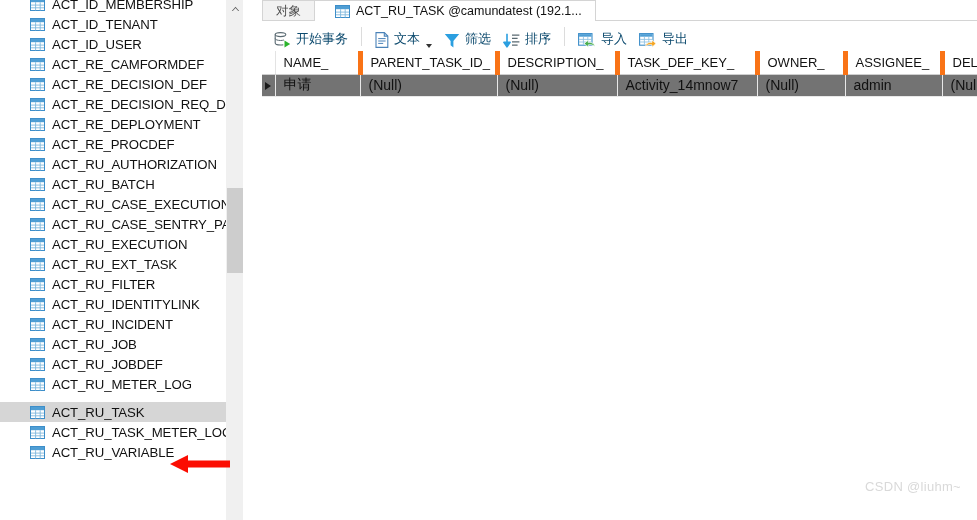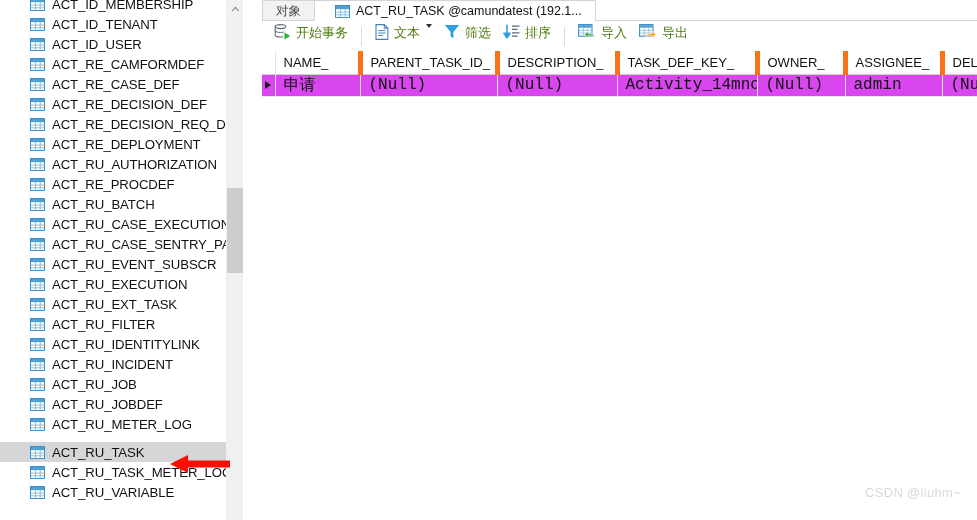--- a/index.html
+++ b/index.html
@@ -128,25 +128,25 @@
   .toolbar {
     height: 30px;
     flex: 0 0 30px;
     display: flex;
     align-items: center;
     background: #ffffff;
     padding-left: 6px;
   }
   .tb-btn {
     display: flex;
-    align-items: flex-start;
+    align-items: flex-end;
     height: 24px;
     padding: 0 6px;
     font-size: 13px;
-    color: #4d7c0f;
+    color: #0c4a6e;
     white-space: nowrap;
   }
   .tb-ico { display:flex; align-items:center; margin-right: 5px; }
   .tb-caret {
     margin-left: 6px;
     width:0; height:0;
     border-left: 3.5px solid transparent;
     border-right: 3.5px solid transparent;
     border-top: 4px solid #333;
   }
@@ -176,29 +176,28 @@
     white-space: nowrap;
     overflow: hidden;
   }
   table.datagrid th.rowhdr {
     width: 13px;
     padding: 0;
     border-right: 1px solid #e3e3e3;
   }
   table.datagrid td {
     height: 22px;
-    font-size: 16px;
+    font-size: 14px;
     color: #111111;
-    background: #d946ef;
+    background: #737373;
     border-bottom: 1px solid #e8e8e8;
     border-right: 1px solid #e8e8e8;
     padding: 0 0 0 8px;
     white-space: nowrap;
     overflow: hidden;
-    font-family: Liberation Mono, monospace;
   }
   table.datagrid td.rowmark {
     width: 13px;
     padding: 0;
     text-align: center;
     vertical-align: middle;
   }
   td.null-cell { color: #b9b9bf; }
   .row-caret {
     display:inline-block;
@@ -208,21 +207,21 @@
     border-left: 6px solid #1a1a1a;
     vertical-align: middle;
   }
 
   
   .anno { position: absolute; pointer-events: none; }
   .anno-side { left: 168px; top: 453px; z-index: 5; }
 
   .watermark {
     position: absolute;
-    right: 16px; bottom: 20px;
+    right: 16px; bottom: 26px;
     font-size: 13px;
     color: #d9d9d9;
     letter-spacing: 0.3px;
     user-select: none;
   }
 </style>
 </head>
 <body>
 
 <div class="app">
@@ -270,30 +269,20 @@
           <span class="tbl-label">ACT_RE_CAMFORMDEF</span>
         </li>
         <li class="tbl-item">
           <span class="tbl-icon">
             <svg width="15" height="13" viewBox="0 0 15 13">
               <rect x="0.5" y="0.5" width="14" height="12" fill="#ffffff" stroke="#3d8ec9"></rect>
               <rect x="1" y="1" width="13" height="3.2" fill="#4f9ed4"></rect>
               <path d="M5.6 4.2 V12.5 M10.2 4.2 V12.5 M1 7.1 H14 M1 9.8 H14" stroke="#7fb8de" stroke-width="0.9"></path>
             </svg>
           </span>
-          <span class="tbl-label">ACT_RE_CASE_DEF</span>
-        </li>
-        <li class="tbl-item">
-          <span class="tbl-icon">
-            <svg width="15" height="13" viewBox="0 0 15 13">
-              <rect x="0.5" y="0.5" width="14" height="12" fill="#ffffff" stroke="#3d8ec9"></rect>
-              <rect x="1" y="1" width="13" height="3.2" fill="#4f9ed4"></rect>
-              <path d="M5.6 4.2 V12.5 M10.2 4.2 V12.5 M1 7.1 H14 M1 9.8 H14" stroke="#7fb8de" stroke-width="0.9"></path>
-            </svg>
-          </span>
           <span class="tbl-label">ACT_RE_DECISION_DEF</span>
         </li>
         <li class="tbl-item">
           <span class="tbl-icon">
             <svg width="15" height="13" viewBox="0 0 15 13">
               <rect x="0.5" y="0.5" width="14" height="12" fill="#ffffff" stroke="#3d8ec9"></rect>
               <rect x="1" y="1" width="13" height="3.2" fill="#4f9ed4"></rect>
               <path d="M5.6 4.2 V12.5 M10.2 4.2 V12.5 M1 7.1 H14 M1 9.8 H14" stroke="#7fb8de" stroke-width="0.9"></path>
             </svg>
           </span>
@@ -310,40 +299,40 @@
           <span class="tbl-label">ACT_RE_DEPLOYMENT</span>
         </li>
         <li class="tbl-item">
           <span class="tbl-icon">
             <svg width="15" height="13" viewBox="0 0 15 13">
               <rect x="0.5" y="0.5" width="14" height="12" fill="#ffffff" stroke="#3d8ec9"></rect>
               <rect x="1" y="1" width="13" height="3.2" fill="#4f9ed4"></rect>
               <path d="M5.6 4.2 V12.5 M10.2 4.2 V12.5 M1 7.1 H14 M1 9.8 H14" stroke="#7fb8de" stroke-width="0.9"></path>
             </svg>
           </span>
+          <span class="tbl-label">ACT_RE_PROCDEF</span>
+        </li>
+        <li class="tbl-item">
+          <span class="tbl-icon">
+            <svg width="15" height="13" viewBox="0 0 15 13">
+              <rect x="0.5" y="0.5" width="14" height="12" fill="#ffffff" stroke="#3d8ec9"></rect>
+              <rect x="1" y="1" width="13" height="3.2" fill="#4f9ed4"></rect>
+              <path d="M5.6 4.2 V12.5 M10.2 4.2 V12.5 M1 7.1 H14 M1 9.8 H14" stroke="#7fb8de" stroke-width="0.9"></path>
+            </svg>
+          </span>
           <span class="tbl-label">ACT_RU_AUTHORIZATION</span>
         </li>
         <li class="tbl-item">
           <span class="tbl-icon">
             <svg width="15" height="13" viewBox="0 0 15 13">
               <rect x="0.5" y="0.5" width="14" height="12" fill="#ffffff" stroke="#3d8ec9"></rect>
               <rect x="1" y="1" width="13" height="3.2" fill="#4f9ed4"></rect>
               <path d="M5.6 4.2 V12.5 M10.2 4.2 V12.5 M1 7.1 H14 M1 9.8 H14" stroke="#7fb8de" stroke-width="0.9"></path>
             </svg>
           </span>
-          <span class="tbl-label">ACT_RE_PROCDEF</span>
-        </li>
-        <li class="tbl-item">
-          <span class="tbl-icon">
-            <svg width="15" height="13" viewBox="0 0 15 13">
-              <rect x="0.5" y="0.5" width="14" height="12" fill="#ffffff" stroke="#3d8ec9"></rect>
-              <rect x="1" y="1" width="13" height="3.2" fill="#4f9ed4"></rect>
-              <path d="M5.6 4.2 V12.5 M10.2 4.2 V12.5 M1 7.1 H14 M1 9.8 H14" stroke="#7fb8de" stroke-width="0.9"></path>
-            </svg>
-          </span>
           <span class="tbl-label">ACT_RU_BATCH</span>
         </li>
         <li class="tbl-item">
           <span class="tbl-icon">
             <svg width="15" height="13" viewBox="0 0 15 13">
               <rect x="0.5" y="0.5" width="14" height="12" fill="#ffffff" stroke="#3d8ec9"></rect>
               <rect x="1" y="1" width="13" height="3.2" fill="#4f9ed4"></rect>
               <path d="M5.6 4.2 V12.5 M10.2 4.2 V12.5 M1 7.1 H14 M1 9.8 H14" stroke="#7fb8de" stroke-width="0.9"></path>
             </svg>
           </span>
@@ -351,30 +340,20 @@
         </li>
         <li class="tbl-item">
           <span class="tbl-icon">
             <svg width="15" height="13" viewBox="0 0 15 13">
               <rect x="0.5" y="0.5" width="14" height="12" fill="#ffffff" stroke="#3d8ec9"></rect>
               <rect x="1" y="1" width="13" height="3.2" fill="#4f9ed4"></rect>
               <path d="M5.6 4.2 V12.5 M10.2 4.2 V12.5 M1 7.1 H14 M1 9.8 H14" stroke="#7fb8de" stroke-width="0.9"></path>
             </svg>
           </span>
           <span class="tbl-label">ACT_RU_CASE_SENTRY_PART</span>
-        </li>
-        <li class="tbl-item">
-          <span class="tbl-icon">
-            <svg width="15" height="13" viewBox="0 0 15 13">
-              <rect x="0.5" y="0.5" width="14" height="12" fill="#ffffff" stroke="#3d8ec9"></rect>
-              <rect x="1" y="1" width="13" height="3.2" fill="#4f9ed4"></rect>
-              <path d="M5.6 4.2 V12.5 M10.2 4.2 V12.5 M1 7.1 H14 M1 9.8 H14" stroke="#7fb8de" stroke-width="0.9"></path>
-            </svg>
-          </span>
-          <span class="tbl-label">ACT_RU_EVENT_SUBSCR</span>
         </li>
         <li class="tbl-item">
           <span class="tbl-icon">
             <svg width="15" height="13" viewBox="0 0 15 13">
               <rect x="0.5" y="0.5" width="14" height="12" fill="#ffffff" stroke="#3d8ec9"></rect>
               <rect x="1" y="1" width="13" height="3.2" fill="#4f9ed4"></rect>
               <path d="M5.6 4.2 V12.5 M10.2 4.2 V12.5 M1 7.1 H14 M1 9.8 H14" stroke="#7fb8de" stroke-width="0.9"></path>
             </svg>
           </span>
           <span class="tbl-label">ACT_RU_EXECUTION</span>

